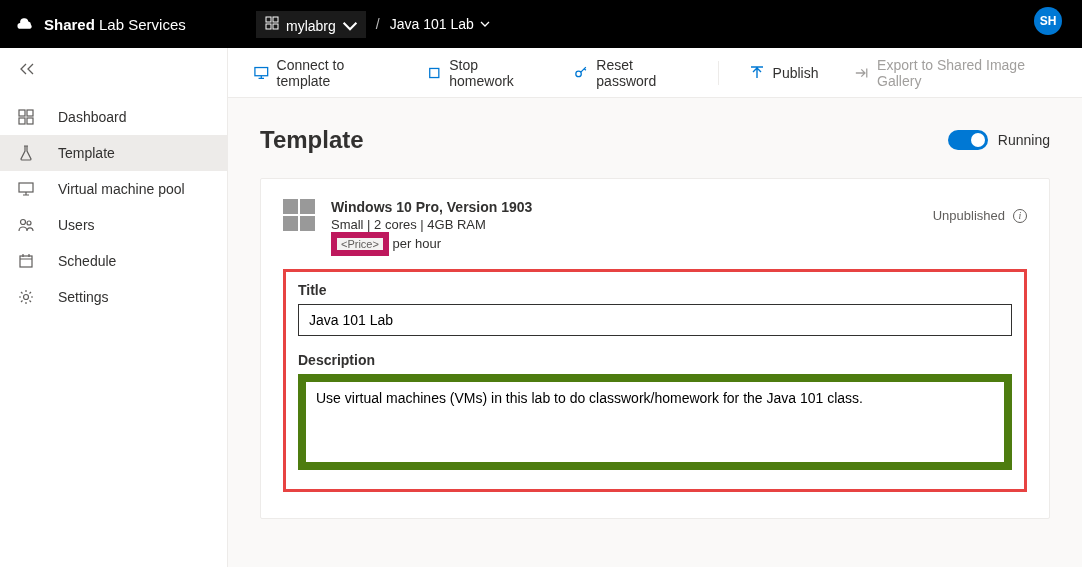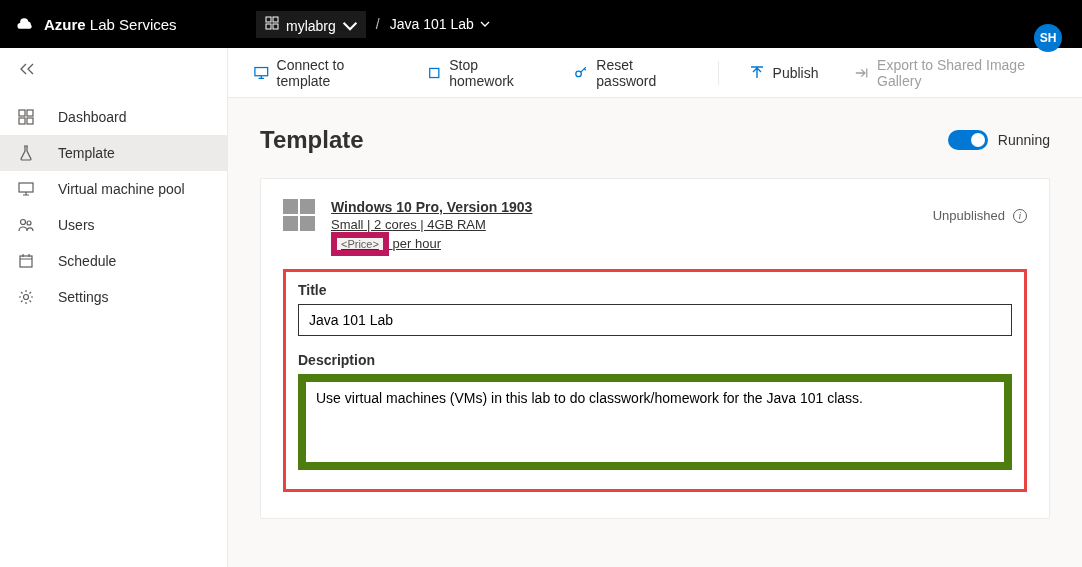--- a/index.html
+++ b/index.html
@@ -9,21 +9,21 @@
   .brand { display: flex; align-items: center; gap: 8px; width: 240px; }
   .brand-logo svg { width: 20px; height: 20px; }
   .brand-text { font-size: 15px; }
   .brand-text .bold { font-weight: 600; }
   .breadcrumb-bar { display: flex; align-items: center; height: 48px; gap: 10px; }
   .rg-pill { display: flex; align-items: flex-end; gap: 6px; background: #1b1b1b; padding: 4px 8px; }
   .rg-pill svg { width: 16px; height: 16px; }
   .bc-sep { color: #bbb; }
   .lab-item { display: flex; align-items: center; gap: 6px; }
   .chev { width: 10px; height: 10px; }
-  .avatar { position: absolute; right: 20px; top: 24px; width: 28px; height: 28px; border-radius: 50%; background: #0078d4; color: #fff; display: flex; align-items: center; justify-content: center; font-size: 12px; font-weight: 600; }
+  .avatar { position: absolute; right: 20px; top: 7px; width: 28px; height: 28px; border-radius: 50%; background: #0078d4; color: #fff; display: flex; align-items: center; justify-content: center; font-size: 12px; font-weight: 600; }
   
   .shell { display: flex; height: calc(567px - 48px); }
   .sidebar { width: 228px; border-right: 1px solid #edebe9; background: #fff; padding-top: 14px; flex-shrink: 0; }
   .collapse-btn { padding: 0 18px 20px 18px; color: #605e5c; }
   .nav-item { display: flex; align-items: center; gap: 24px; padding: 10px 18px; cursor: pointer; color: #323130; }
   .nav-item.active { background: #edebe9; }
   .nav-item svg { width: 16px; height: 16px; stroke: #605e5c; fill: none; }
   
   .main { flex: 1; background: #faf9f8; display: flex; flex-direction: column; }
   .toolbar { background: #ffffff; border-bottom: 1px solid #edebe9; height: 50px; display: flex; align-items: center; padding: 0 16px; gap: 16px; }
@@ -35,21 +35,21 @@
   .tb-divider { width: 1px; height: 24px; background: #edebe9; margin: 0 4px; }
   
   .content { padding: 28px 32px; }
   .page-header { display: flex; align-items: center; justify-content: space-between; margin-bottom: 24px; }
   .page-title { font-size: 24px; font-weight: 600; }
   .toggle-wrap { display: flex; align-items: center; gap: 10px; }
   .toggle { width: 40px; height: 20px; background: #0078d4; border-radius: 10px; position: relative; cursor: pointer; }
   .toggle-knob { width: 14px; height: 14px; background: #fff; border-radius: 50%; position: absolute; top: 3px; right: 3px; }
   
   .card { background: #fff; border: 1px solid #edebe9; border-radius: 2px; padding: 20px 22px 26px 22px; }
-  .card-top { display: flex; align-items: flex-start; position: relative; margin-bottom: 18px; text-decoration: underline; }
+  .card-top { display: flex; align-items: flex-start; position: relative; margin-bottom: 18px; }
   .os-logo { width: 32px; height: 32px; margin-right: 16px; display: grid; grid-template-columns: 1fr 1fr; grid-template-rows: 1fr 1fr; gap: 2px; }
   .os-logo div { background: #999; }
   .os-meta { flex: 1; }
   .os-name { font-weight: 600; font-size: 14px; margin-bottom: 2px; }
   .os-spec { font-size: 13px; color: #323130; margin-bottom: 4px; }
   .os-price { font-size: 13px; }
   .price-tag { background: #f3f2f1; border: 6px solid #be185d; padding: 0 4px; font-size: 11px; color: #605e5c; }
   .publish-status { position: absolute; right: 0; top: 9px; display: flex; align-items: center; gap: 8px; color: #605e5c; font-size: 13px; }
   .info-icon { width: 14px; height: 14px; border: 1px solid #605e5c; border-radius: 50%; display: flex; align-items: center; justify-content: center; font-size: 10px; font-style: italic; font-family: serif; }
   
@@ -62,21 +62,21 @@
 </head>
 <body>
 
 <div class="topbar">
   <div class="brand">
     <span class="brand-logo">
       <svg viewBox="0 0 24 24">
           <path fill="#fff" d="M18 14a4 4 0 0 0-3.2-3.9A5 5 0 0 0 5 12a3.5 3.5 0 0 0 .5 7H17a3.5 3.5 0 0 0 1-5z"></path>
         </svg>
     </span>
-    <span class="brand-text"><span class="bold">Azure</span><span> Lab Services</span></span>
+    <span class="brand-text"><span class="bold">Shared</span><span> Lab Services</span></span>
   </div>
   <div class="breadcrumb-bar">
     <div class="rg-pill">
       <span>
         <svg viewBox="0 0 16 16" stroke="#fff" fill="none" stroke-width="1">
             <rect x="2" y="2" width="5" height="5"></rect>
             <rect x="9" y="2" width="5" height="5"></rect>
             <rect x="2" y="9" width="5" height="5"></rect>
             <rect x="9" y="9" width="5" height="5"></rect>
           </svg>

